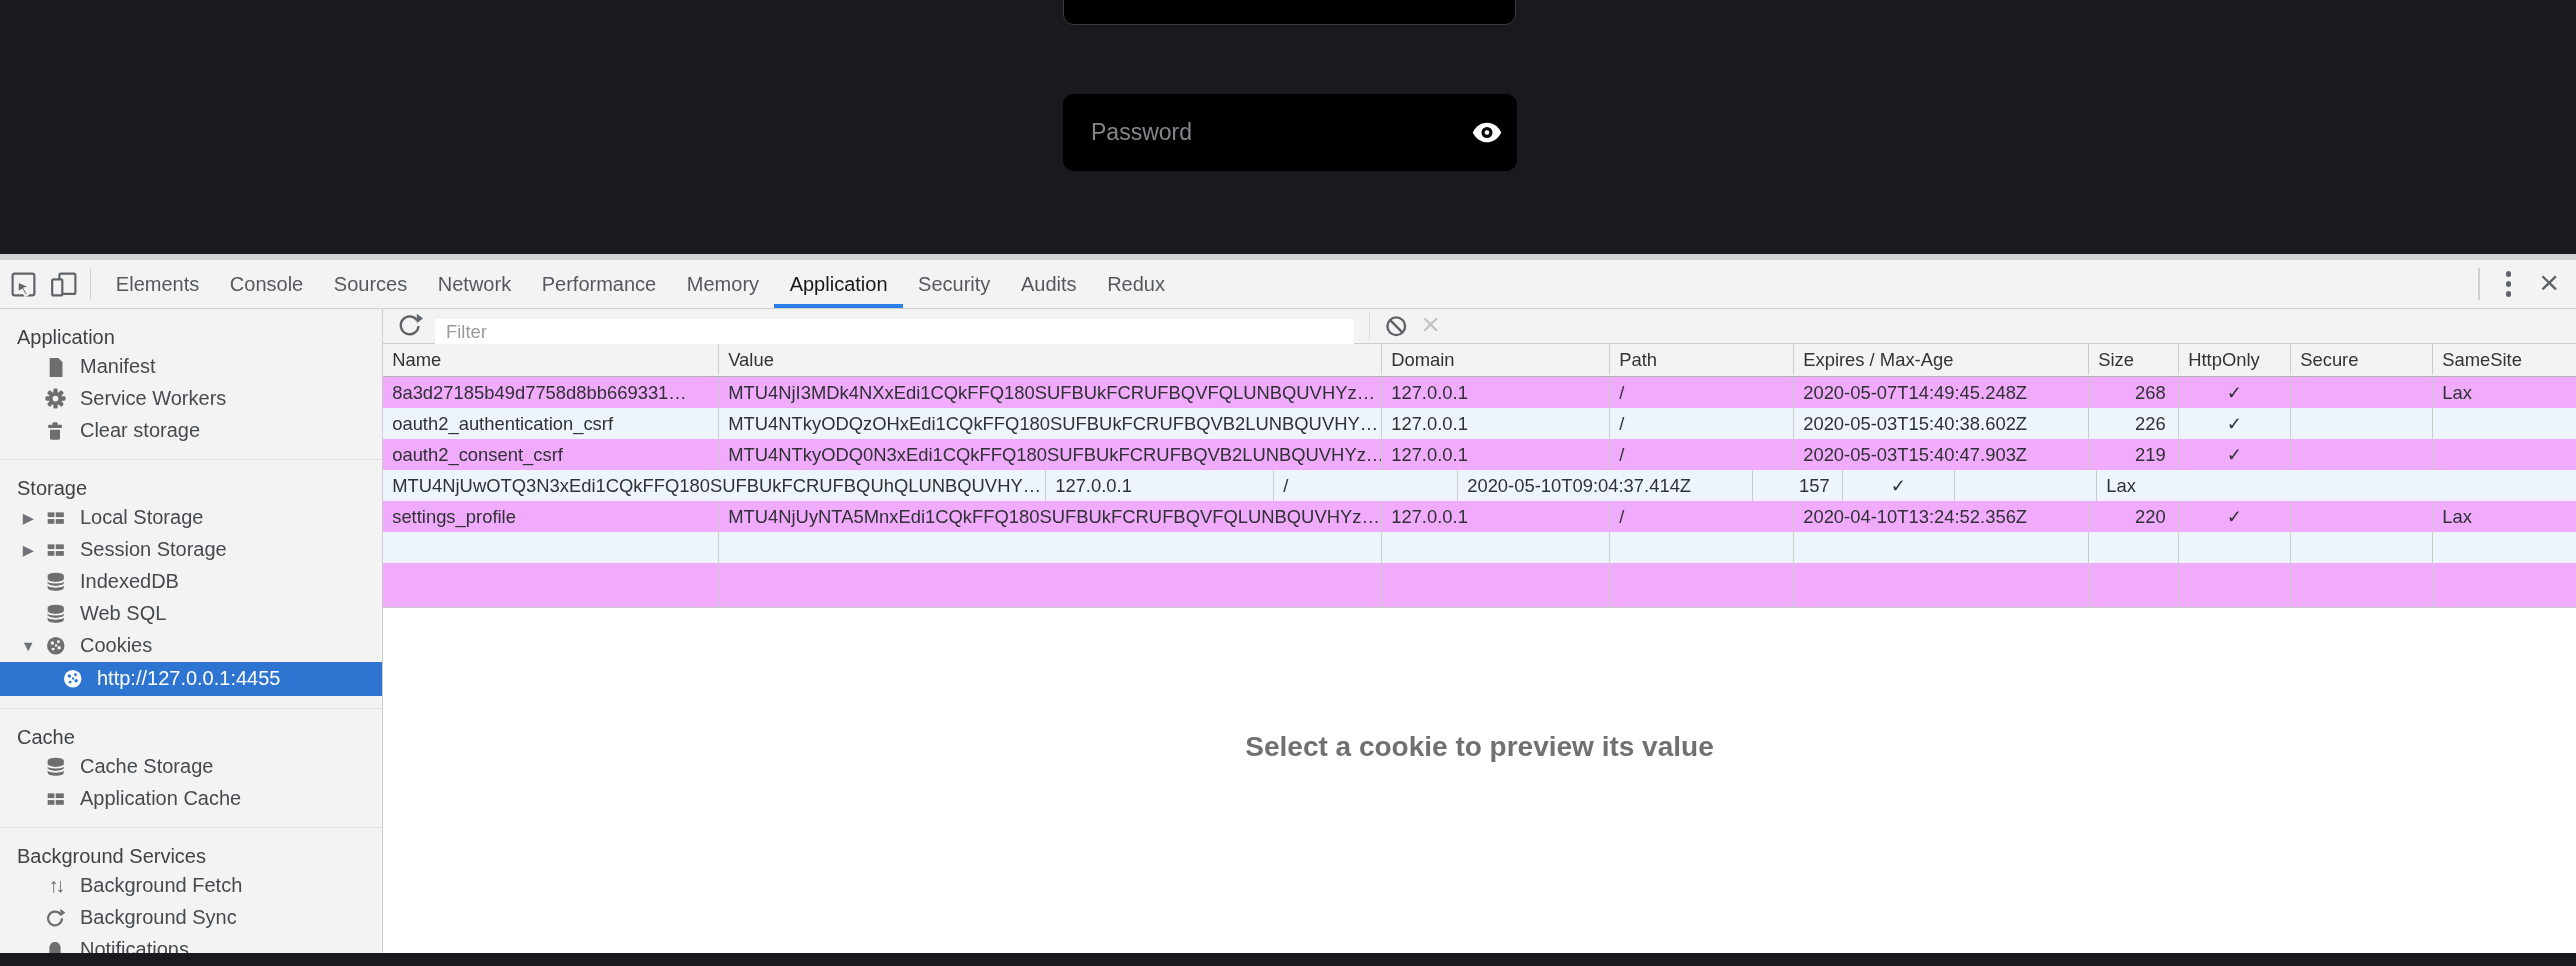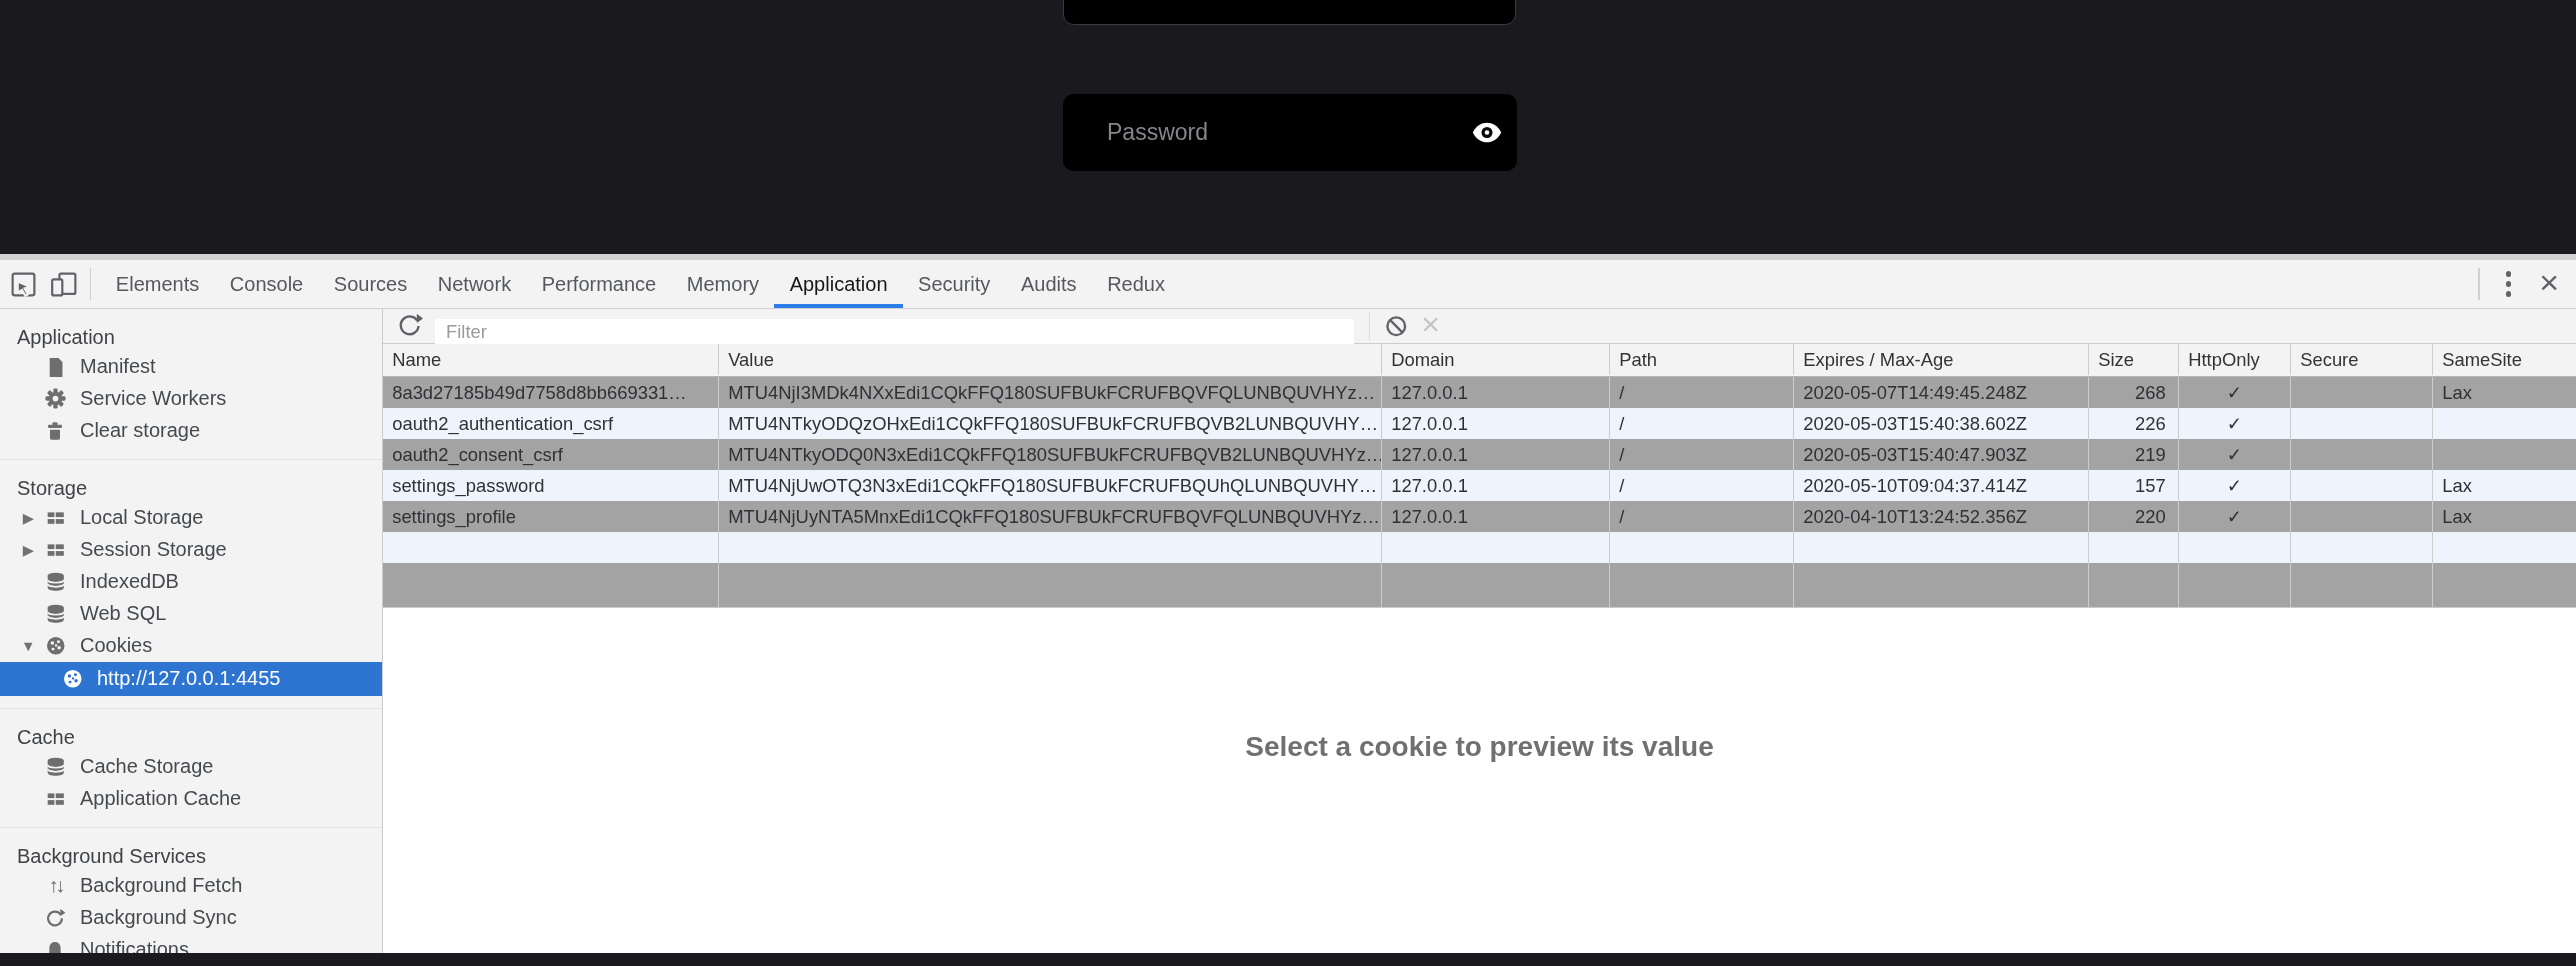--- a/index.html
+++ b/index.html
@@ -6,21 +6,21 @@
   body{width:2576px;height:966px;overflow:hidden;position:relative;background:#1a1a1e;
        font-family:"Liberation Sans","DejaVu Sans",sans-serif;-webkit-font-smoothing:antialiased;}
 
   
   .page-top{position:absolute;top:0;left:0;width:2576px;height:273px;background:#1a1a1e;overflow:hidden;}
   .top-box{position:absolute;left:1063px;top:-18.4px;width:451px;height:41px;background:#000;
            border:1.5px solid #3a3a41;border-radius:10.7px;}
   .pw-field{position:absolute;left:1063px;top:94px;width:454px;height:77px;background:#000;
             border-radius:10.7px;display:flex;align-items:center;}
   .pw-input{flex:1;background:transparent;border:none;outline:none;color:#e8e8e8;font-size:23px;
-            padding:0 0 0 44px;font-family:"Liberation Sans","DejaVu Sans",sans-serif;}
+            padding:0 0 0 28px;font-family:"Liberation Sans","DejaVu Sans",sans-serif;}
   .pw-input::placeholder{color:#85858c;opacity:1;}
   .eye-btn{width:60px;display:flex;justify-content:center;align-items:center;cursor:pointer;}
 
   
   .devtools{position:absolute;top:254px;left:0;width:2576px;height:699px;background:#f3f3f3;
             border-top:6.1px solid #d2d2d2;box-sizing:border-box;color:#333;}
   .tabbar{height:49px;display:flex;align-items:center;border-bottom:1.5px solid #d0d0d0;box-sizing:border-box;background:#f3f3f3;}
   .tool-btn{width:35px;height:37px;display:flex;align-items:center;justify-content:center;margin-left:6.1px;cursor:pointer;}
   .tabbar-sep{width:1.5px;height:32px;background:#d0d0d0;margin:0 9.2px 0 7.7px;}
   .tab{padding:0 15.3px;font-size:20px;color:#55585e;height:48px;display:flex;align-items:center;
@@ -50,21 +50,21 @@
   .ptoolbar{height:35px;display:flex;align-items:center;border-bottom:1.5px solid #ccc;box-sizing:border-box;}
   .refresh-btn{margin-left:14px;display:flex;align-items:center;cursor:pointer;}
   .filter-input{margin-left:12.3px;width:897px;height:26px;border:none;outline:none;background:#fff;
                 font-size:18.4px;color:#333;padding:0 10.7px;border-radius:1.5px;
                 font-family:"Liberation Sans","DejaVu Sans",sans-serif;margin-top:12px;}
   .filter-input::placeholder{color:#9a9a9a;opacity:1;}
   .ptool-sep{width:1.5px;height:28px;background:#dcdcdc;margin-left:15.3px;}
   .block-btn{margin-left:14px;display:flex;align-items:center;cursor:pointer;}
   .clear-btn{margin-left:7.7px;font-size:32px;color:#c4c4c4;cursor:pointer;line-height:1;padding:0 4.6px 4.6px 4.6px;}
 
-  .grow{display:flex;background:#a3a3a3;}
+  .grow{display:flex;background:#f0abfc;}
   .grow.striped{background:#eef4fb;}
   .gcell{box-sizing:border-box;border-right:1.5px solid #ccc;padding:0 9.2px;font-size:18.4px;color:#303134;
          white-space:nowrap;overflow:hidden;display:flex;align-items:center;height:31px;flex:none;}
   .ghead{height:32px;background:#f3f3f3;border-bottom:1.5px solid #b5b5b5;}
   .ghead .gcell{height:31px;color:#333;}
   .c-name{width:336px;}
   .c-value{width:663px;}
   .c-domain{width:228px;}
   .c-path{width:184px;}
   .c-expires{width:295px;}
@@ -379,21 +379,20 @@
         <div class="gcell c-domain">127.0.0.1</div>
         <div class="gcell c-path">/</div>
         <div class="gcell c-expires">2020-05-03T15:40:47.903Z</div>
         <div class="gcell c-size">219</div>
         <div class="gcell c-http">✓</div>
         <div class="gcell c-secure"></div>
         <div class="gcell c-same"></div>
       </div>
 
       <div class="grow striped">
-        <div class="gcell c-name">settings_password</div>
         <div class="gcell c-value">MTU4NjUwOTQ3N3xEdi1CQkFFQ180SUFBUkFCRUFBQUhQLUNBQUVHY…</div>
         <div class="gcell c-domain">127.0.0.1</div>
         <div class="gcell c-path">/</div>
         <div class="gcell c-expires">2020-05-10T09:04:37.414Z</div>
         <div class="gcell c-size">157</div>
         <div class="gcell c-http">✓</div>
         <div class="gcell c-secure"></div>
         <div class="gcell c-same">Lax</div>
       </div>
 

